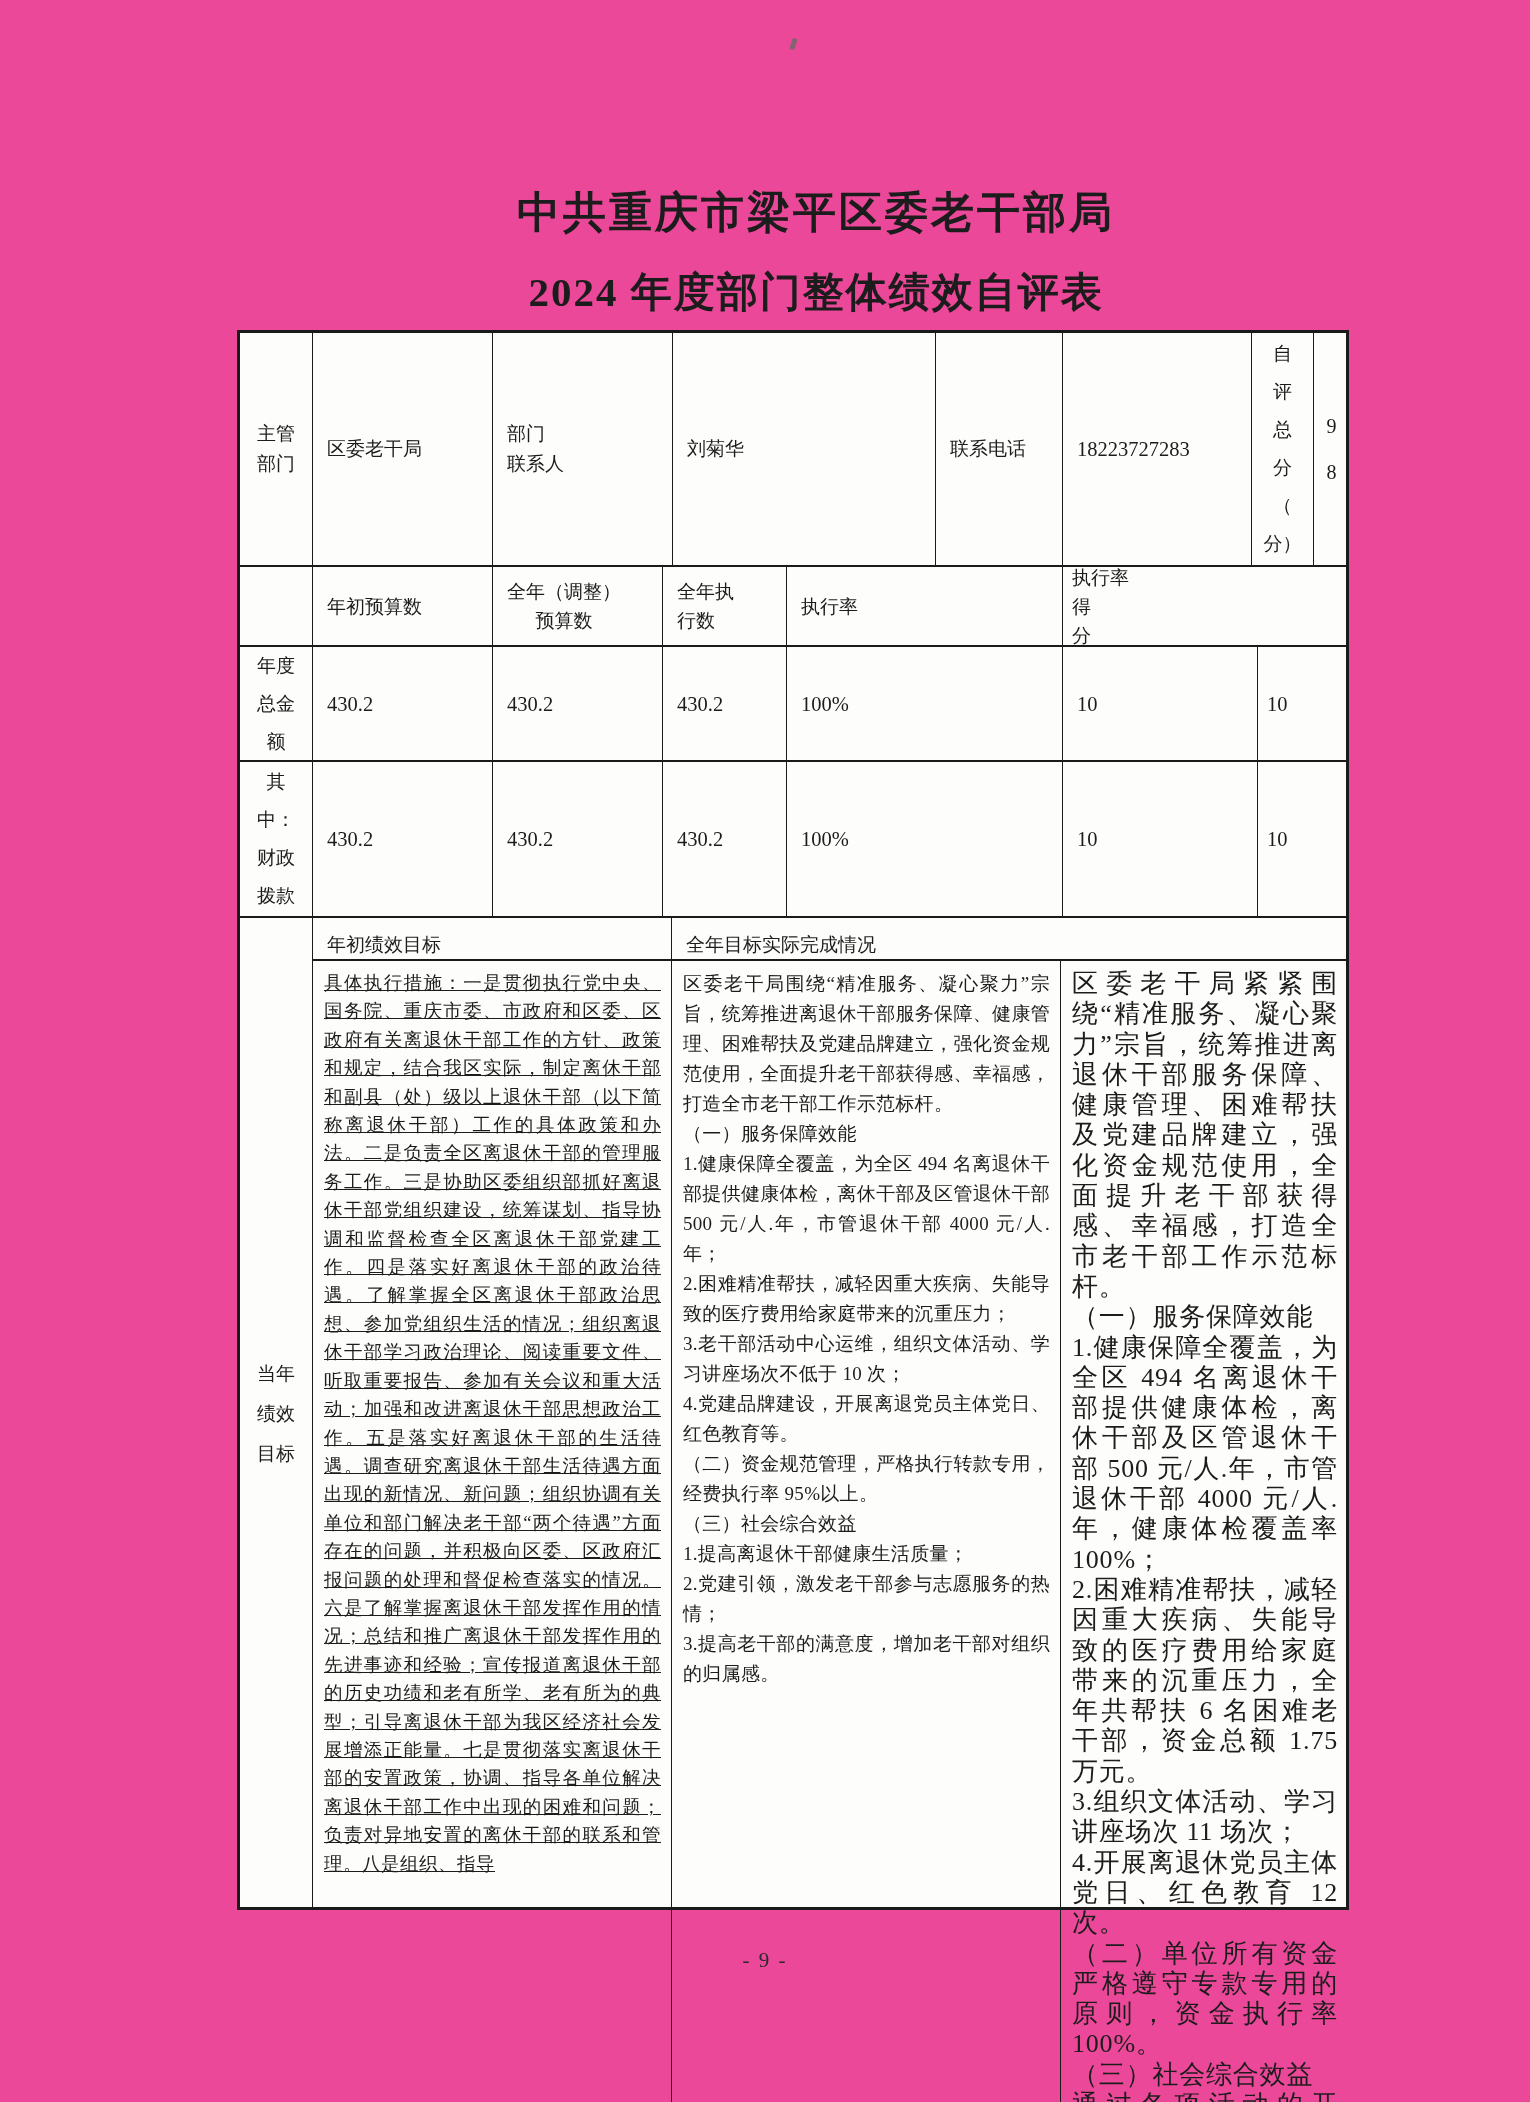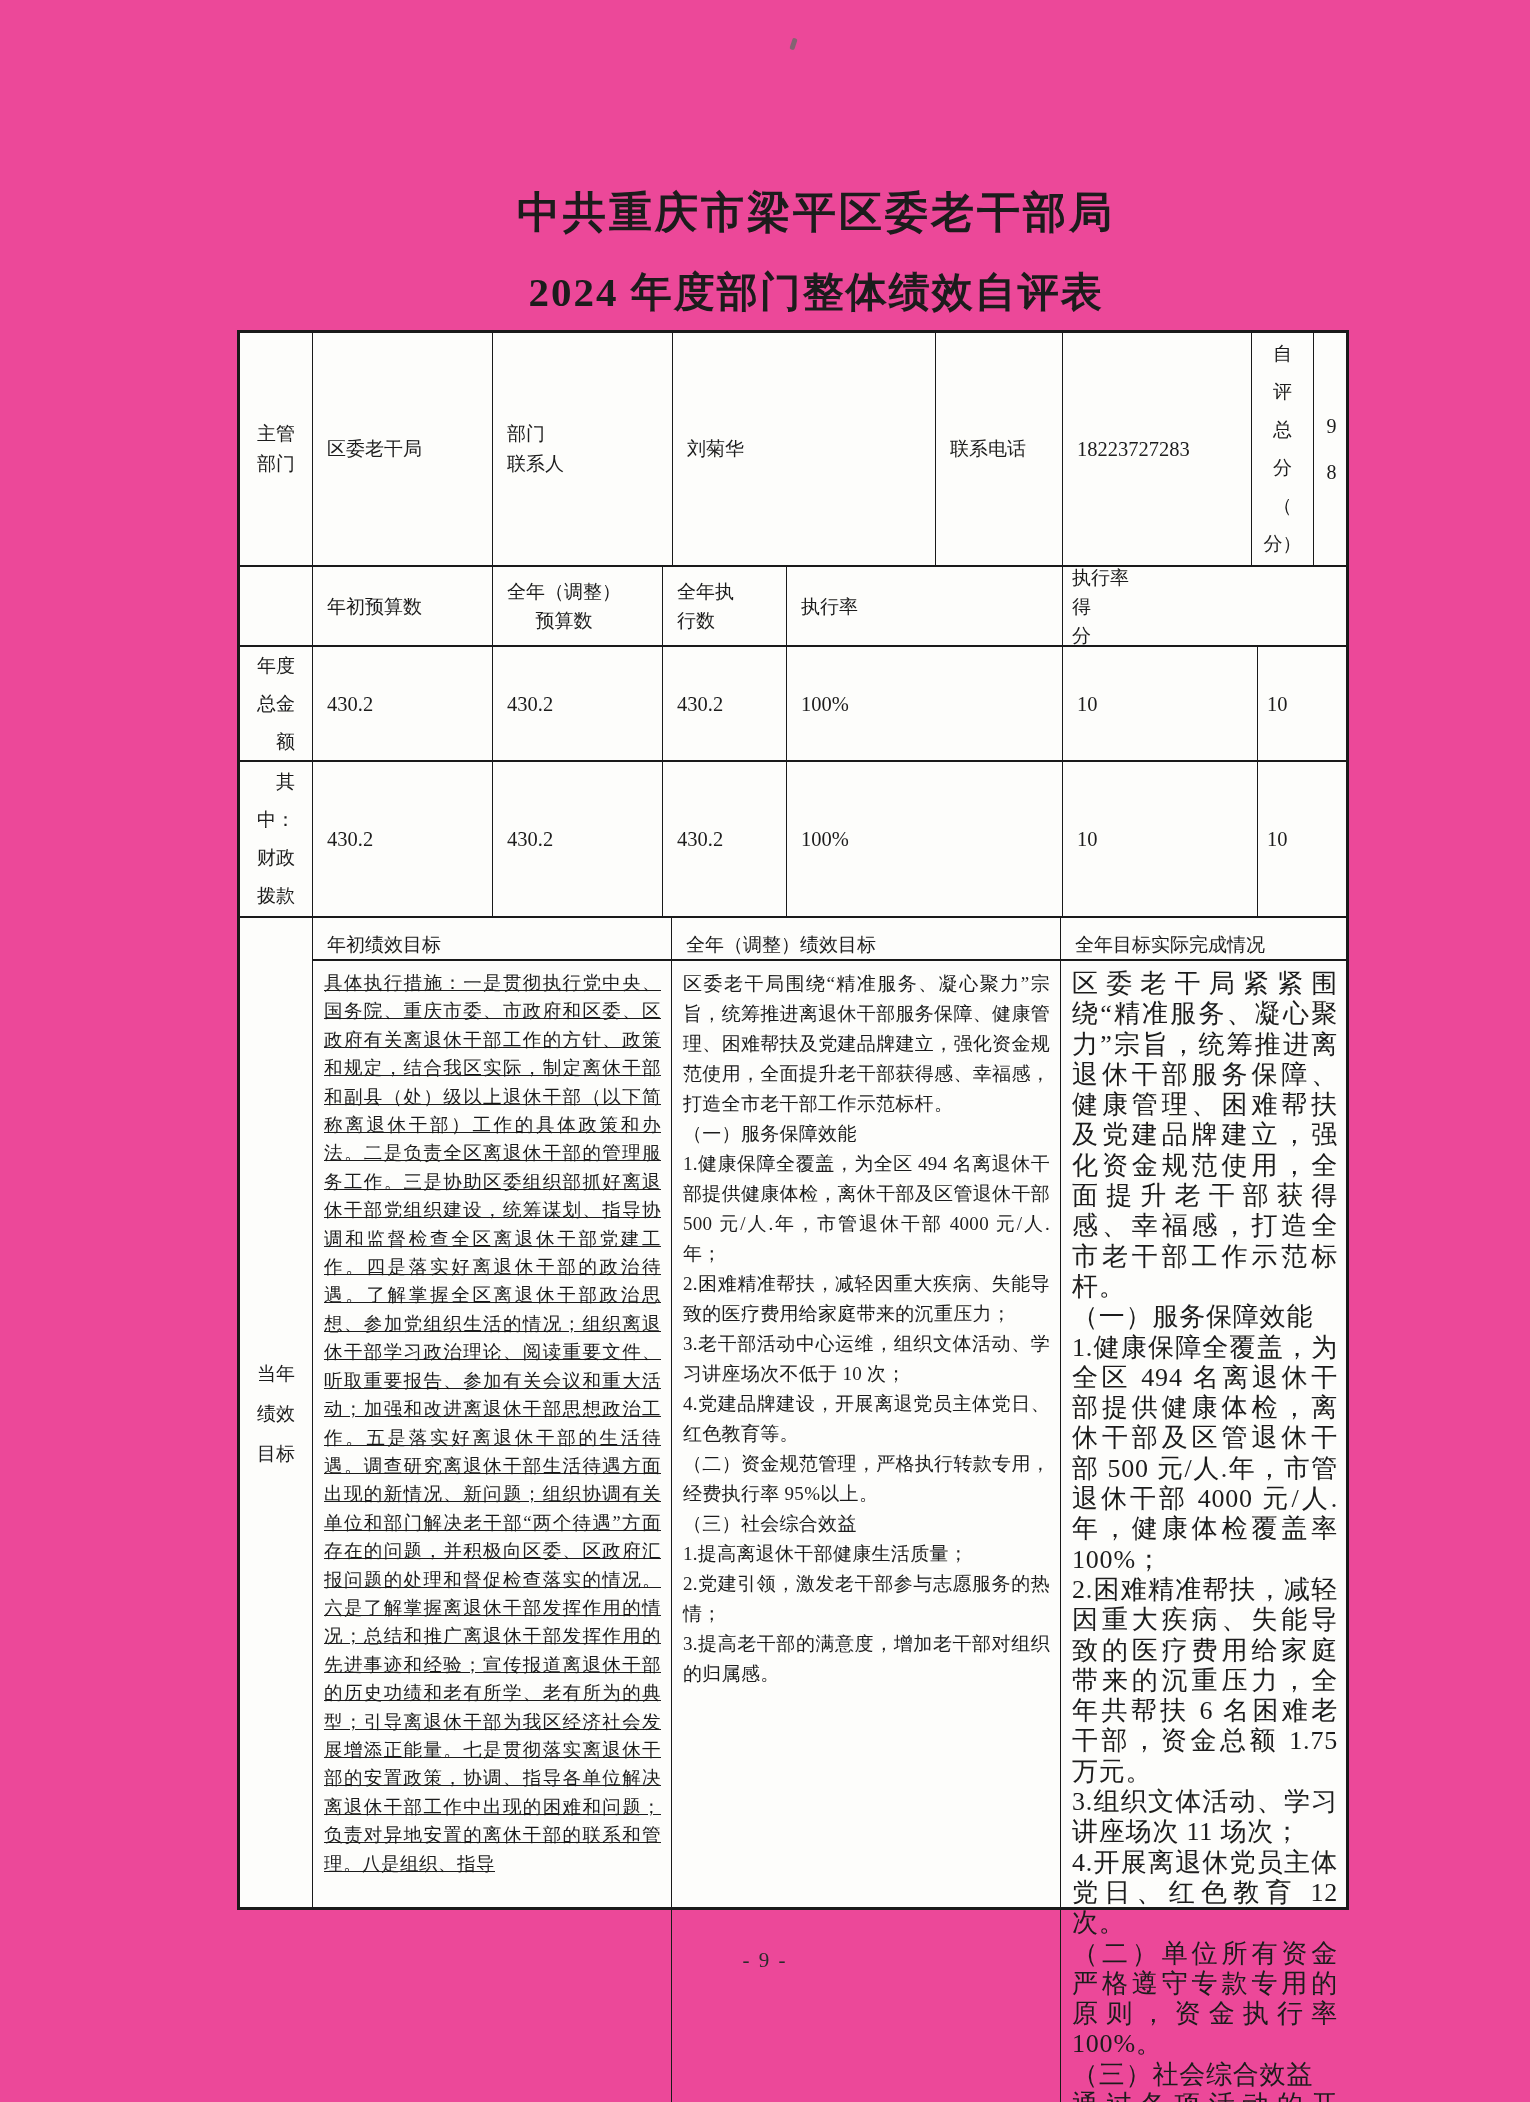--- a/index.html
+++ b/index.html
@@ -40,21 +40,21 @@
   .sec1 .w1{flex:0 0 73px;}
   .sec1 .w2{flex:0 0 180px;}
   .sec1 .w3{flex:0 0 180px;}
   .sec1 .w4{flex:0 0 263px;}
   .sec1 .w5{flex:0 0 127px;}
   .sec1 .w6{flex:0 0 189px;}
   .sec1 .w7{flex:0 0 62px;line-height:38px;}
   .sec1 .w8{flex:0 0 35px;line-height:46px;font-size:20px;}
 
   
-  .b1{flex:0 0 73px;text-align:right;}
+  .b1{flex:0 0 73px;}
   .b2{flex:0 0 180px;}
   .b3{flex:0 0 170px;text-align:center;}
   .b4{flex:0 0 124px;}
   .b5{flex:0 0 276px;}
   .b6{flex:0 0 195px;}
   .b7{flex:0 0 90px;padding-left:9px;}
   .sec2h{height:80px;}
   .sec2h .cell{font-size:19px;line-height:29px;}
   .rowA{height:115px;}
   .rowB{height:156px;}
@@ -158,21 +158,20 @@
       <div class="cell b7 num">10</div>
     </div>
 
     <div class="sec3">
       <div class="g-label">当年
 绩效
 目标</div>
       <div class="g-right">
         <div class="trow g-head">
           <div class="cell g1">年初绩效目标</div>
-          <div class="cell g2">全年（调整）绩效目标</div>
           <div class="cell g3">全年目标实际完成情况</div>
         </div>
         <div class="trow g-body">
           <div class="cell g1 g-text">具体执行措施：一是贯彻执行党中央、国务院、重庆市委、市政府和区委、区政府有关离退休干部工作的方针、政策和规定，结合我区实际，制定离休干部和副县（处）级以上退休干部（以下简称离退休干部）工作的具体政策和办法。二是负责全区离退休干部的管理服务工作。三是协助区委组织部抓好离退休干部党组织建设，统筹谋划、指导协调和监督检查全区离退休干部党建工作。四是落实好离退休干部的政治待遇。了解掌握全区离退休干部政治思想、参加党组织生活的情况；组织离退休干部学习政治理论、阅读重要文件、听取重要报告、参加有关会议和重大活动；加强和改进离退休干部思想政治工作。五是落实好离退休干部的生活待遇。调查研究离退休干部生活待遇方面出现的新情况、新问题；组织协调有关单位和部门解决老干部“两个待遇”方面存在的问题，并积极向区委、区政府汇报问题的处理和督促检查落实的情况。六是了解掌握离退休干部发挥作用的情况；总结和推广离退休干部发挥作用的先进事迹和经验；宣传报道离退休干部的历史功绩和老有所学、老有所为的典型；引导离退休干部为我区经济社会发展增添正能量。七是贯彻落实离退休干部的安置政策，协调、指导各单位解决离退休干部工作中出现的困难和问题；负责对异地安置的离休干部的联系和管理。八是组织、指导</div>
           <div class="cell g2 g-text">区委老干局围绕“精准服务、凝心聚力”宗旨，统筹推进离退休干部服务保障、健康管理、困难帮扶及党建品牌建立，强化资金规范使用，全面提升老干部获得感、幸福感，打造全市老干部工作示范标杆。
 （一）服务保障效能
 1.健康保障全覆盖，为全区 494 名离退休干部提供健康体检，离休干部及区管退休干部 500 元/人.年，市管退休干部 4000 元/人.年；
 2.困难精准帮扶，减轻因重大疾病、失能导致的医疗费用给家庭带来的沉重压力；
 3.老干部活动中心运维，组织文体活动、学习讲座场次不低于 10 次；
 4.党建品牌建设，开展离退党员主体党日、红色教育等。

